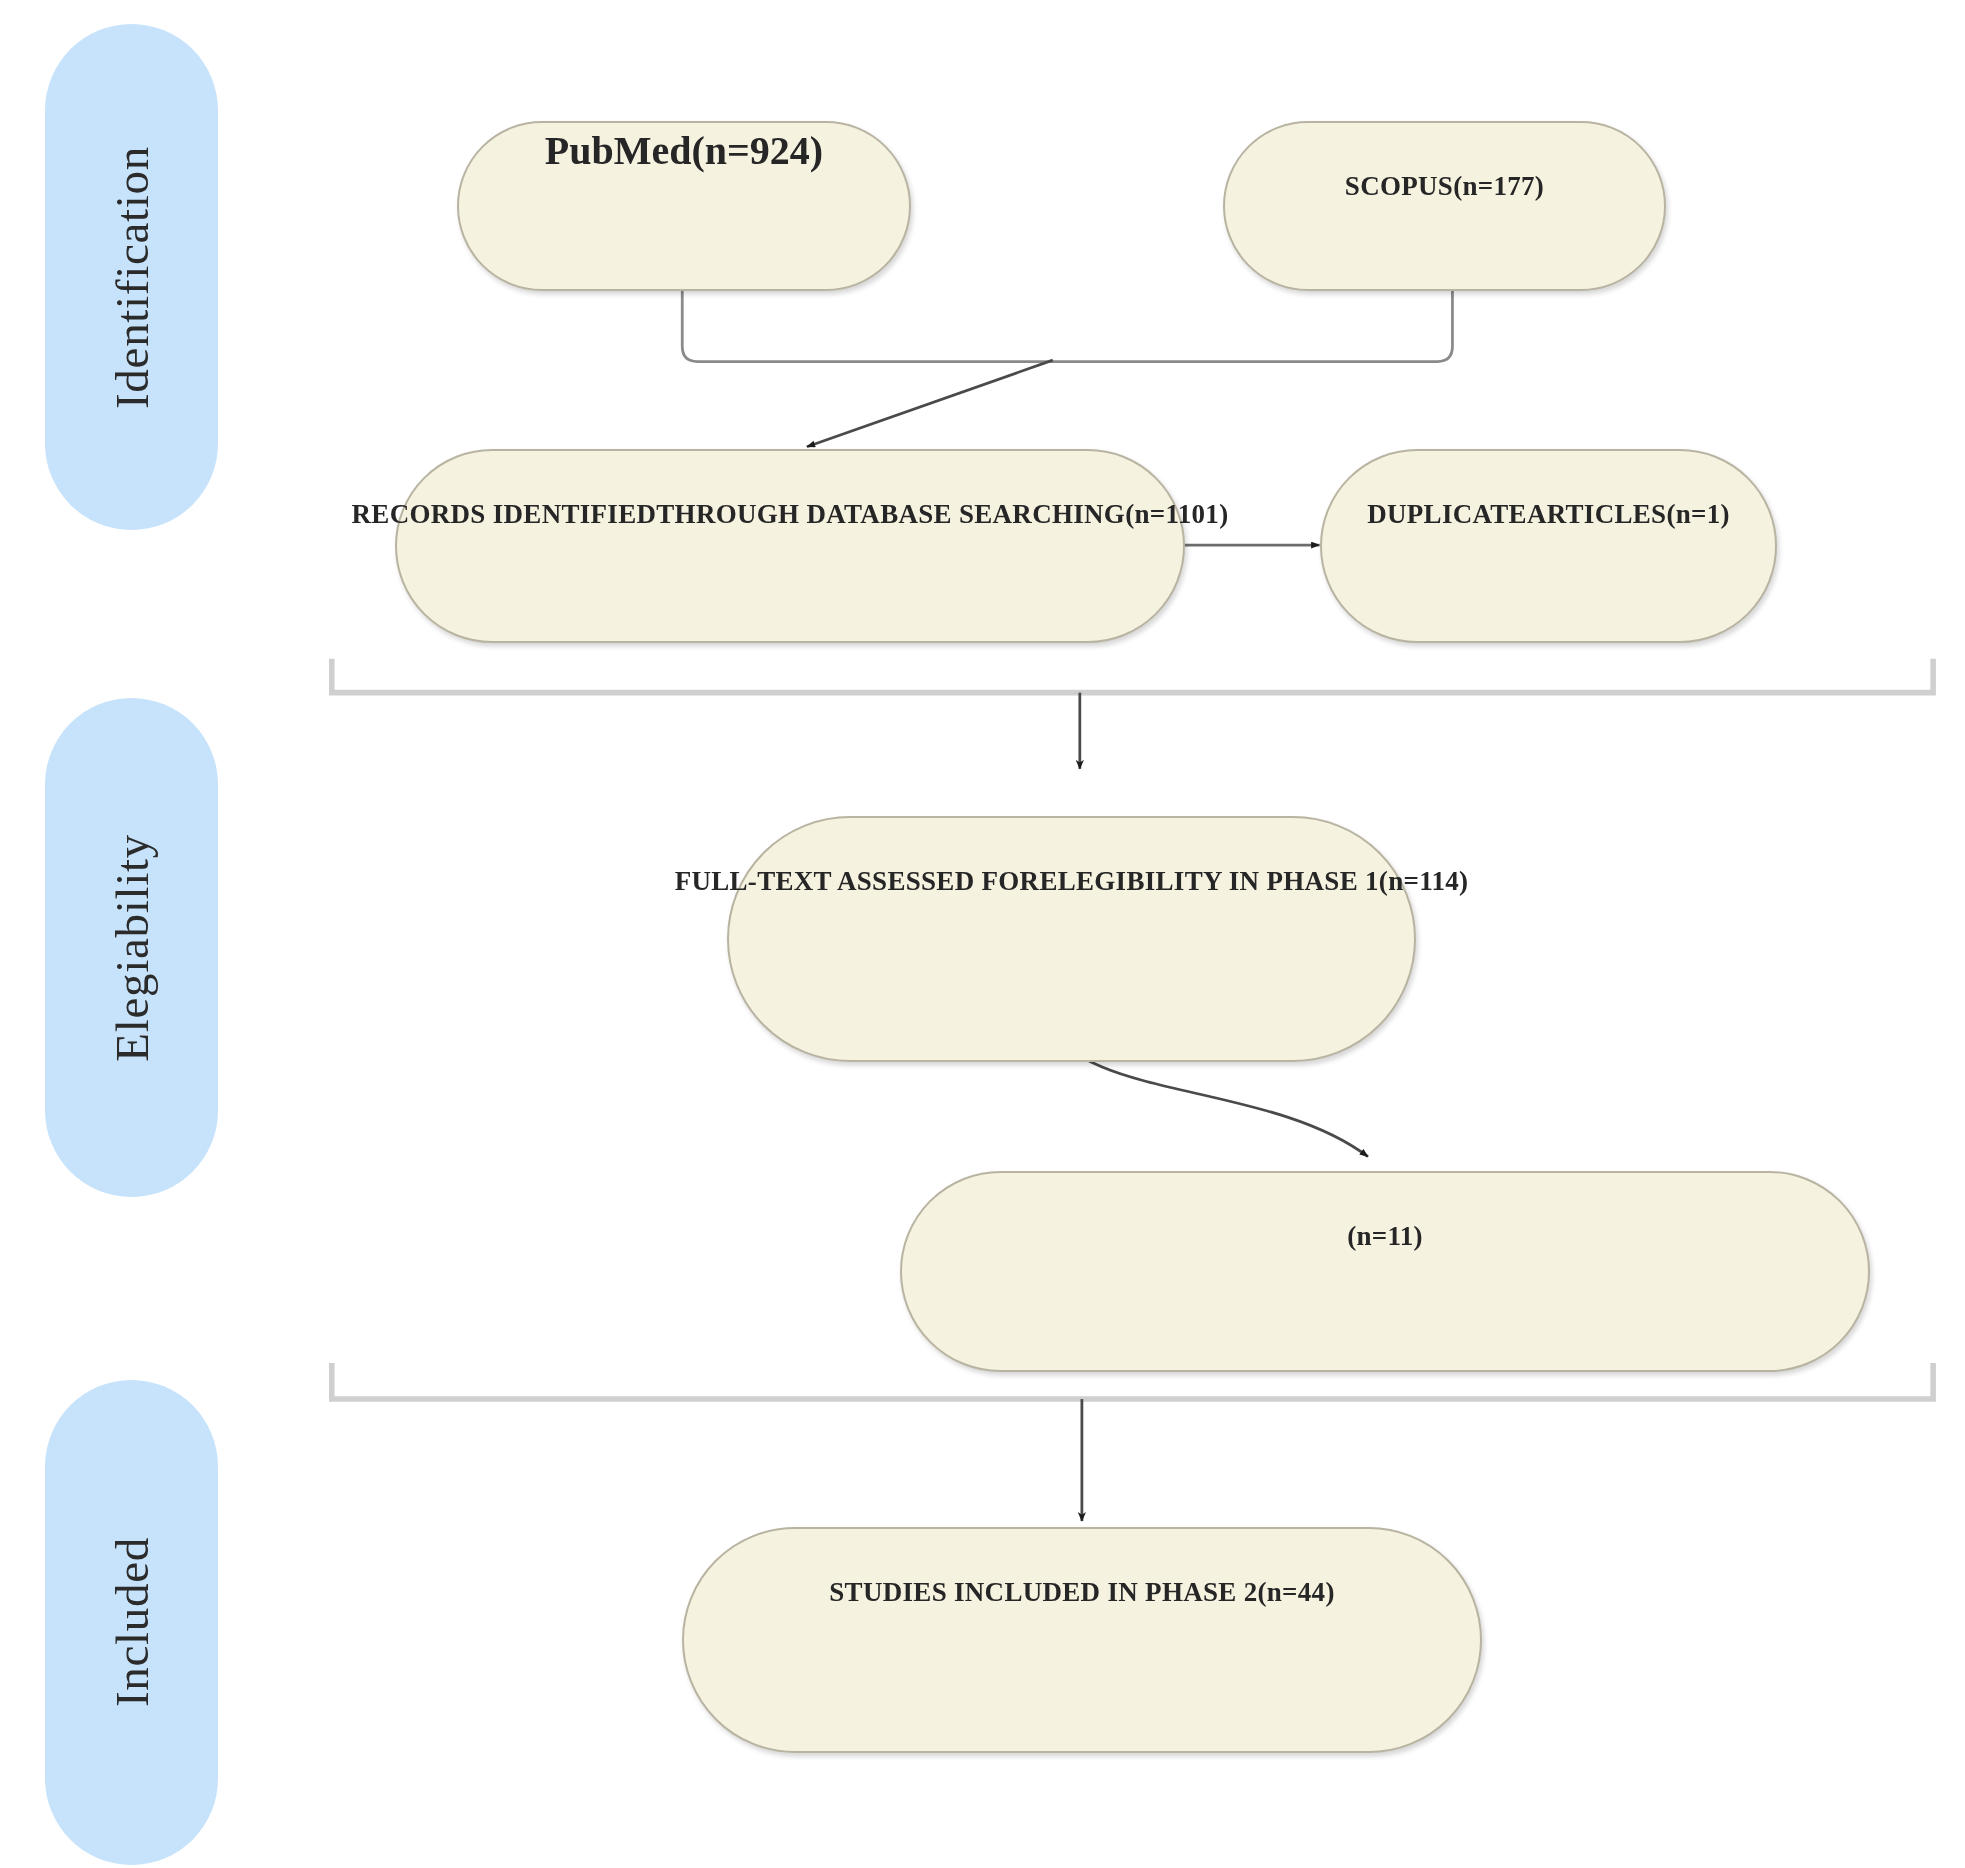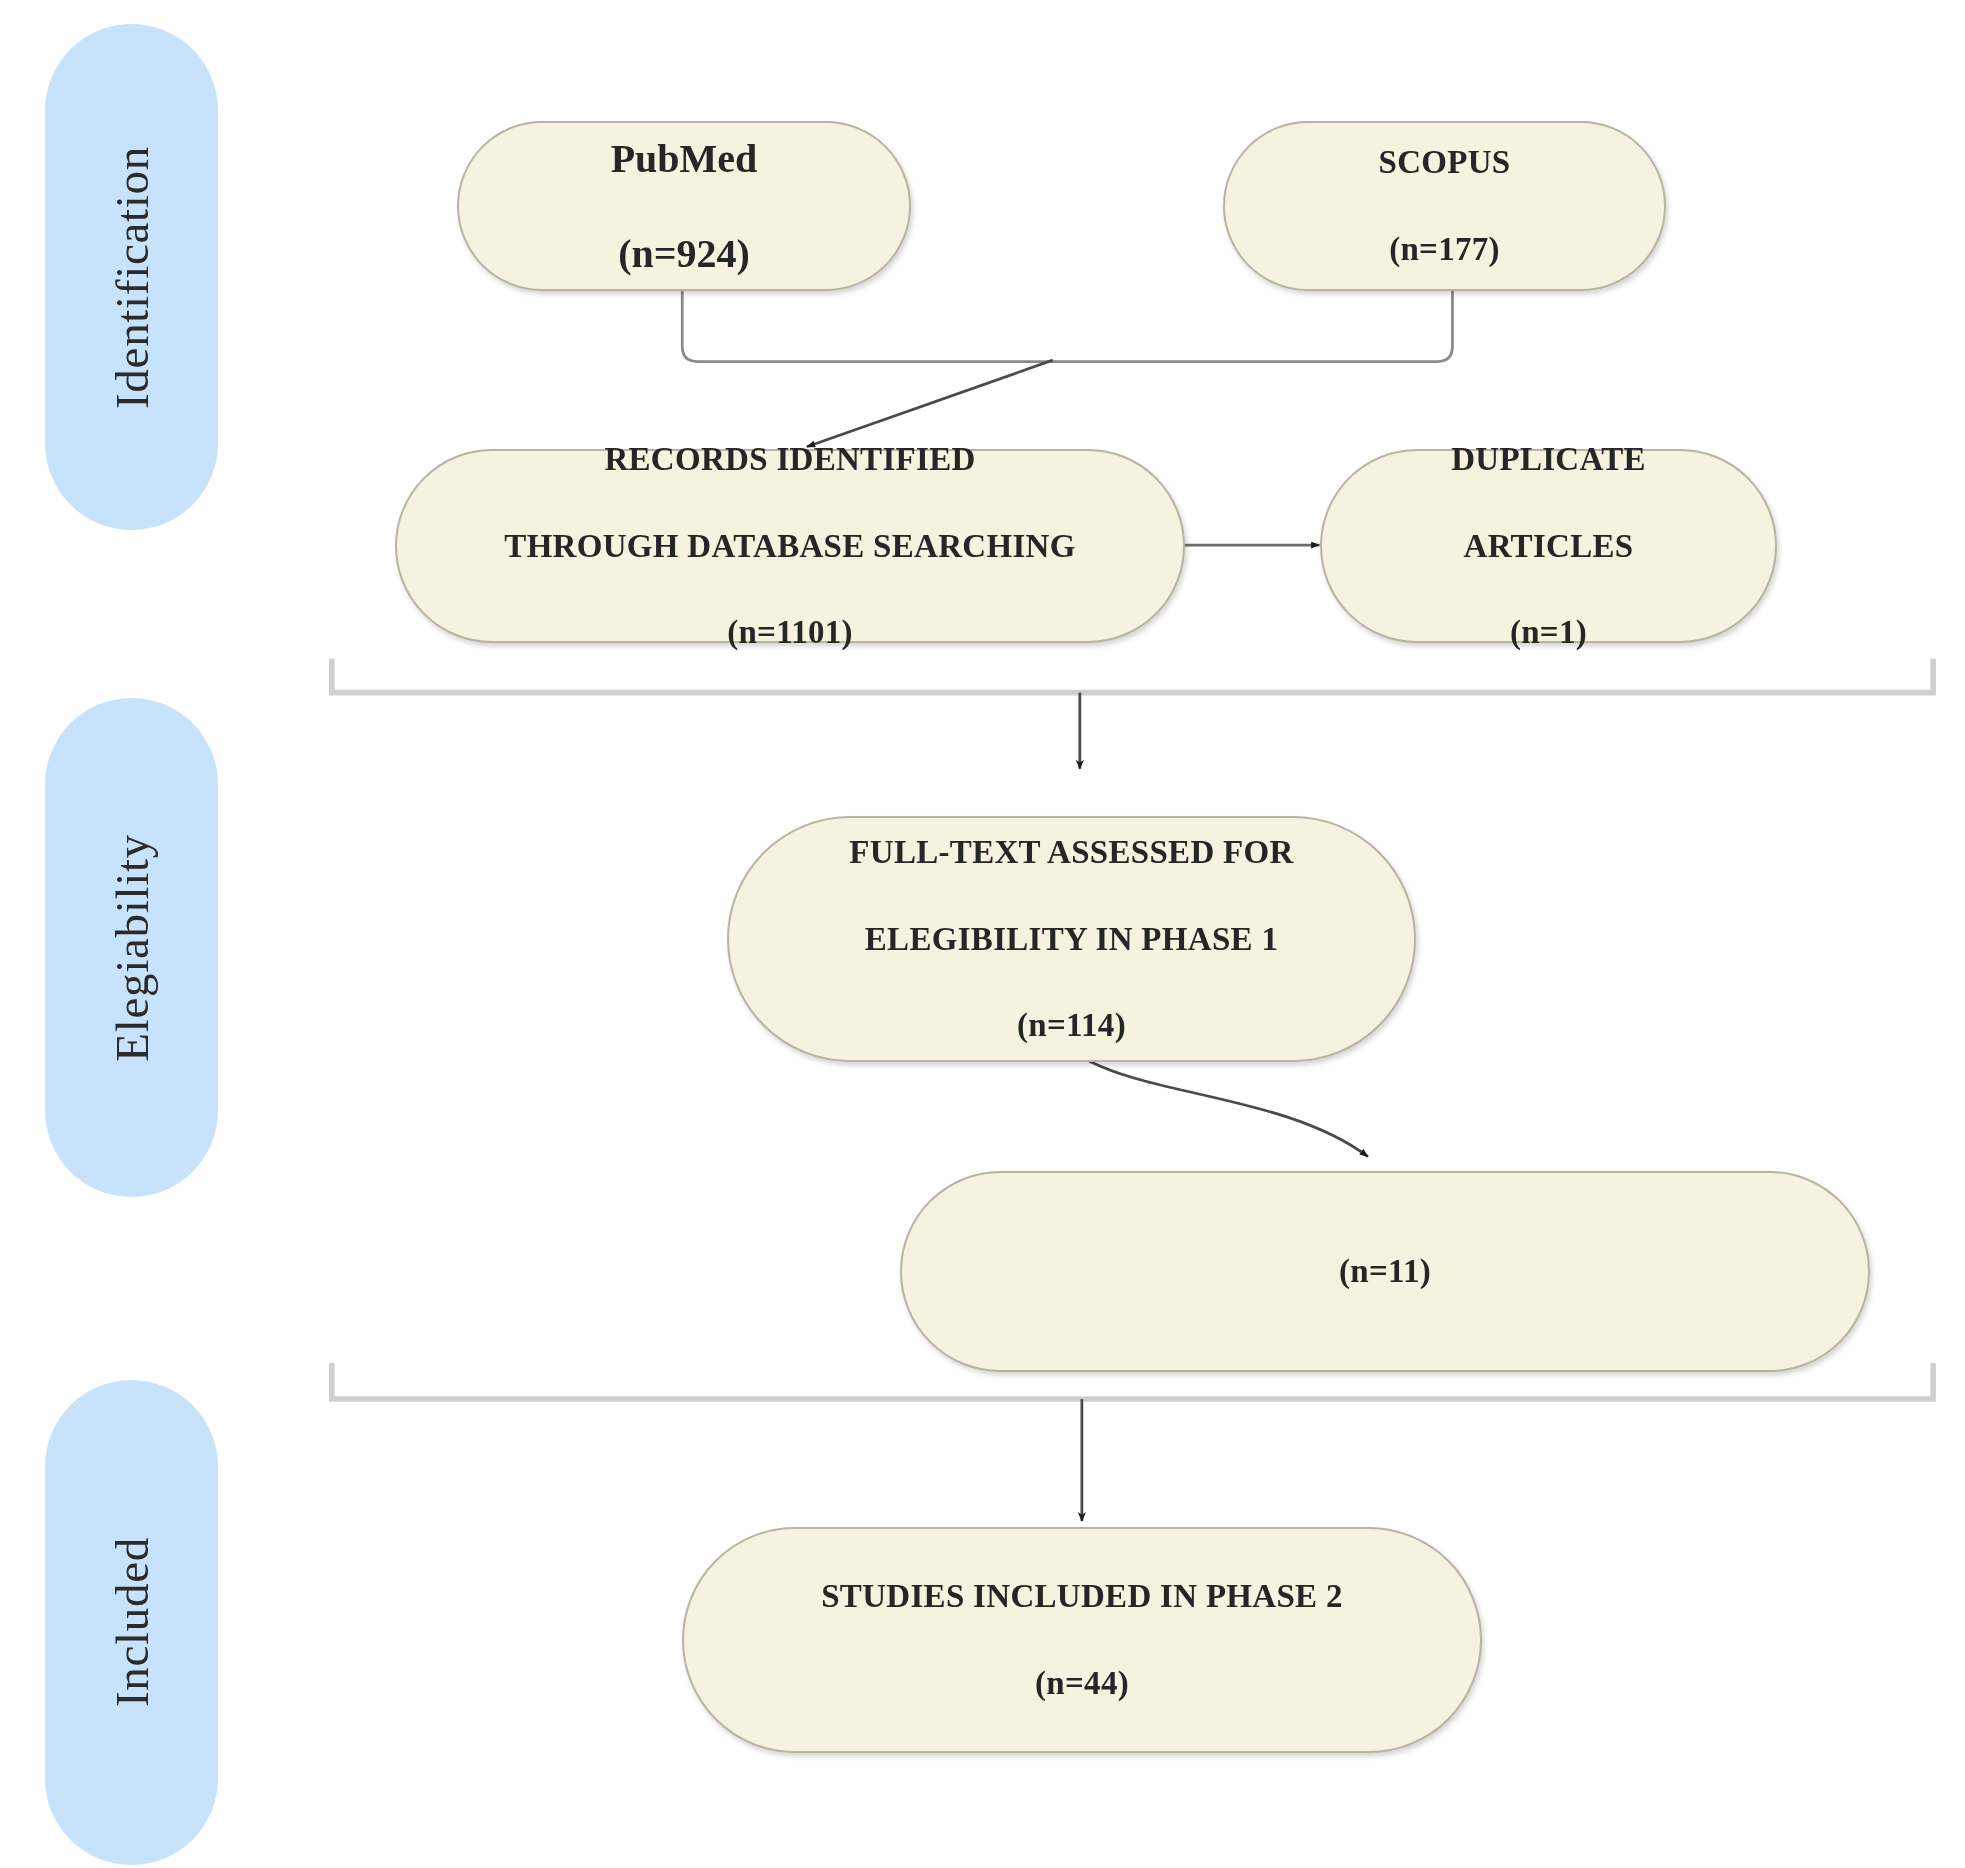--- a/index.html
+++ b/index.html
@@ -39,38 +39,38 @@
   }
 
   
   .node {
     position: absolute;
     background: #f6f2e0;
     border: 2.1px solid #b9b4a1;
     border-radius: 6926px;
     box-shadow: 2.1px 3.5px 4.8px rgba(0,0,0,0.16);
     display: flex;
-    flex-direction: column;
-    align-items: center;
+    flex-direction: row;
+    align-items: flex-start;
     justify-content: center;
     text-align: center;
     box-sizing: border-box;
     padding: 4.2px 18px;
-    gap: 48px;
   }
   .node .line {
     display: block;
     color: #262626;
     line-height: 1.18;
     white-space: nowrap;
   }
   .node.caps .line {
     font-weight: bold;
-    font-size: 33px;
+    font-size: 27px;
     letter-spacing: 0.3px;
+    margin-top: 44px;
   }
   .node.mixed .line {
     font-weight: bold;
     font-size: 40px;
   }
   .node .count {
     font-weight: bold;
     font-size: 36px;
   }
 

